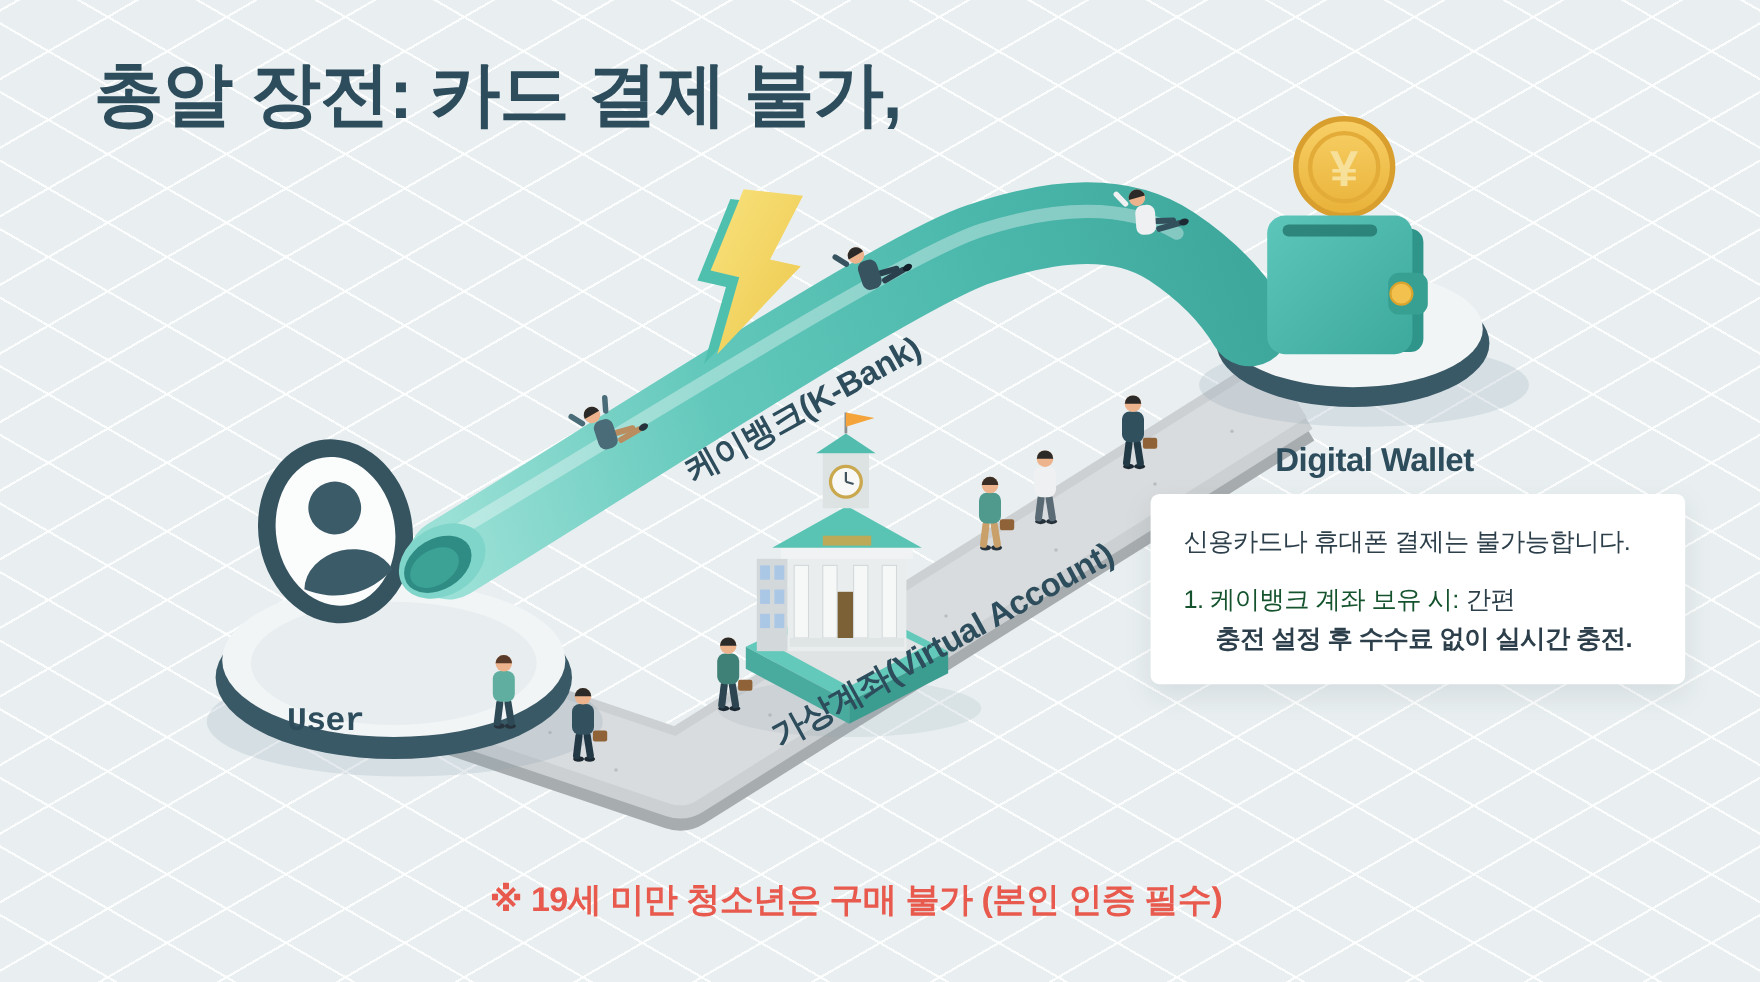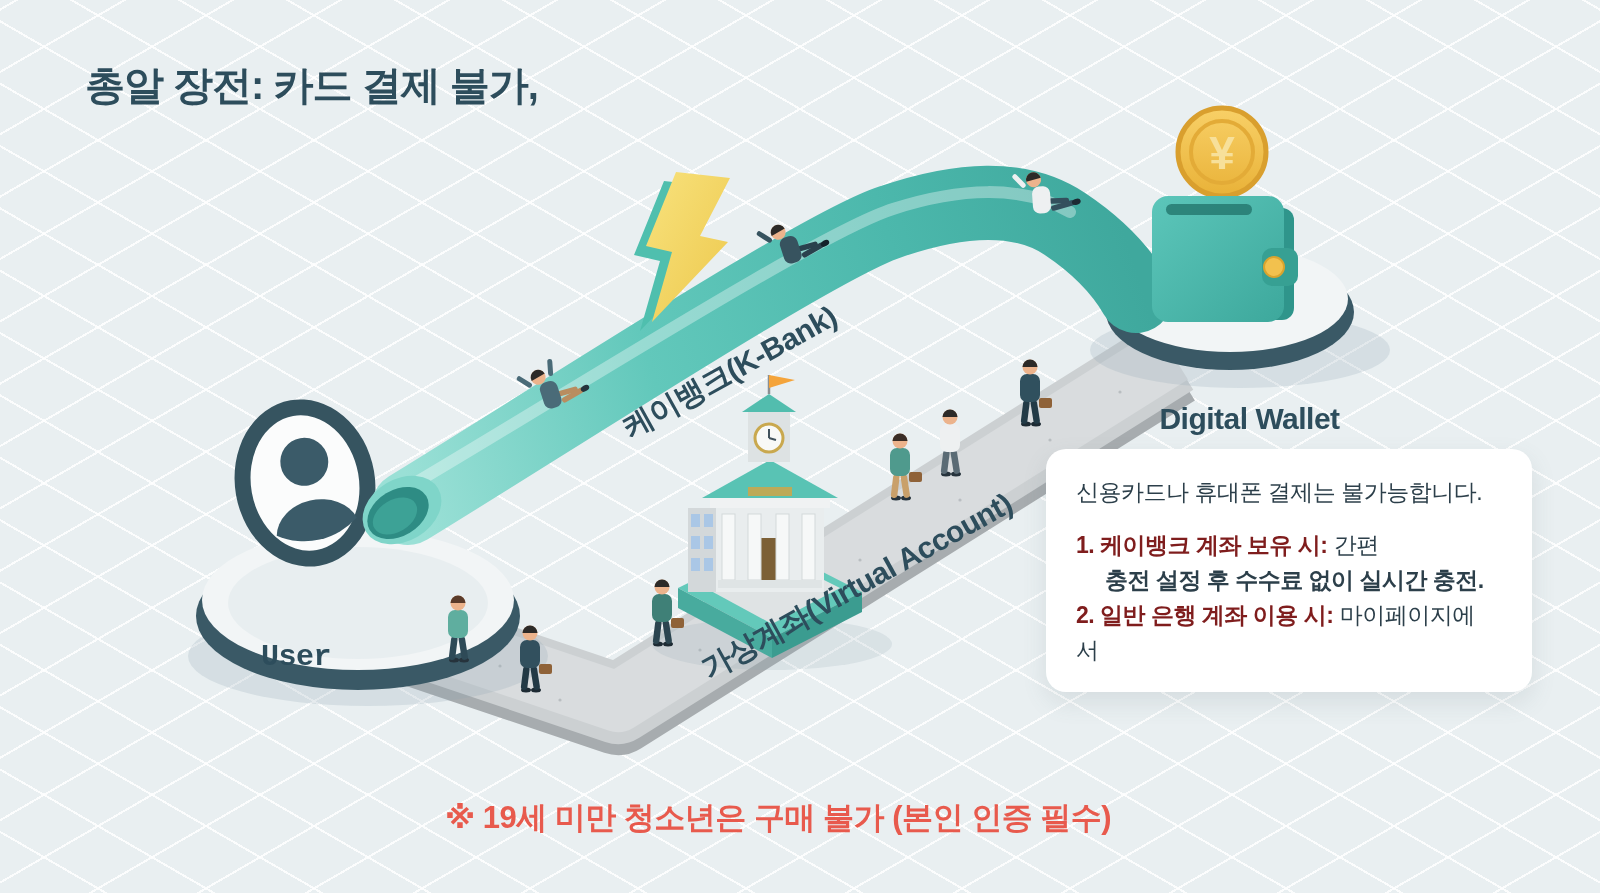--- a/index.html
+++ b/index.html
@@ -5,36 +5,36 @@
   html,body{margin:0;padding:0;}
   body{
     width:1600px;height:893px;overflow:hidden;position:relative;
     font-family:"Liberation Sans","DejaVu Sans",sans-serif;
     background-color:#e9eff1;
     background-image:
       repeating-linear-gradient(30deg, rgba(255,255,255,0) 0 52px, rgba(255,255,255,.85) 52px 54px),
       repeating-linear-gradient(330deg, rgba(255,255,255,0) 0 52px, rgba(255,255,255,.85) 52px 54px);
   }
   .abs{position:absolute;}
-  #title{left:85px;top:50px;color:#2d4d5c;font-size:40px;font-weight:800;letter-spacing:-1px;line-height:70px;}
+  #title{left:85px;top:50px;color:#2d4d5c;font-size:64px;font-weight:800;letter-spacing:-1px;line-height:70px;}
   #scene-svg{left:0;top:0;}
   .iso-label{color:#2d4d5c;font-size:30px;font-weight:800;text-align:center;letter-spacing:-.5px;}
   .rot{transform:rotate(-29deg);}
   #kbank-label{left:580px;top:352px;width:300px;}
   #virtual-label{left:672px;top:566px;width:370px;}
   #user-label{left:236px;top:640px;width:120px;font-family:Liberation Mono, monospace;}
   #wallet-label{left:1137px;top:402px;width:225px;}
   #info-card{
     left:1046px;top:449px;width:486px;box-sizing:border-box;
-    background:#ffffff;border-radius:20px;padding:26px 45px 24px 30px;
+    background:#ffffff;border-radius:8px;padding:26px 45px 24px 30px;
     box-shadow:0 10px 24px rgba(90,110,120,.14);
     color:#2c3f4a;font-size:23px;line-height:35px;letter-spacing:-.5px;
   }
   #info-card .gap{height:18px;}
-  .item-line .b{font-weight:700;margin-right:.28em;color:#7f1d1d;}
+  .item-line .b{font-weight:400;margin-right:.28em;color:#14532d;}
   .item-cont{padding-left:29px;font-weight:bold;}
   #warning{
     left:0;right:0;top:797px;text-align:center;
     transform:translateX(-22px);
     color:#e85a4d;font-size:31px;font-weight:800;letter-spacing:-.5px;
   }
 </style>
 </head>
 <body>
 
@@ -259,18 +259,15 @@
 <div class="abs iso-label" id="user-label">User</div>
 <div class="abs iso-label" id="wallet-label">Digital Wallet</div>
 
 <div class="abs" id="info-card">
   <div>신용카드나 휴대폰 결제는 불가능합니다.</div>
   <div class="gap"></div>
   <div class="item-line">
     <span class="b">1. 케이뱅크 계좌 보유 시:</span><span>간편</span>
   </div>
   <div class="item-cont">충전 설정 후 수수료 없이 실시간 충전.</div>
-  <div class="item-line">
-    <span class="b">2. 일반 은행 계좌 이용 시:</span><span>마이페이지에서</span>
-  </div>
 </div>
 
 <div class="abs" id="warning">※ 19세 미만 청소년은 구매 불가 (본인 인증 필수)</div>
 
 </body></html>

